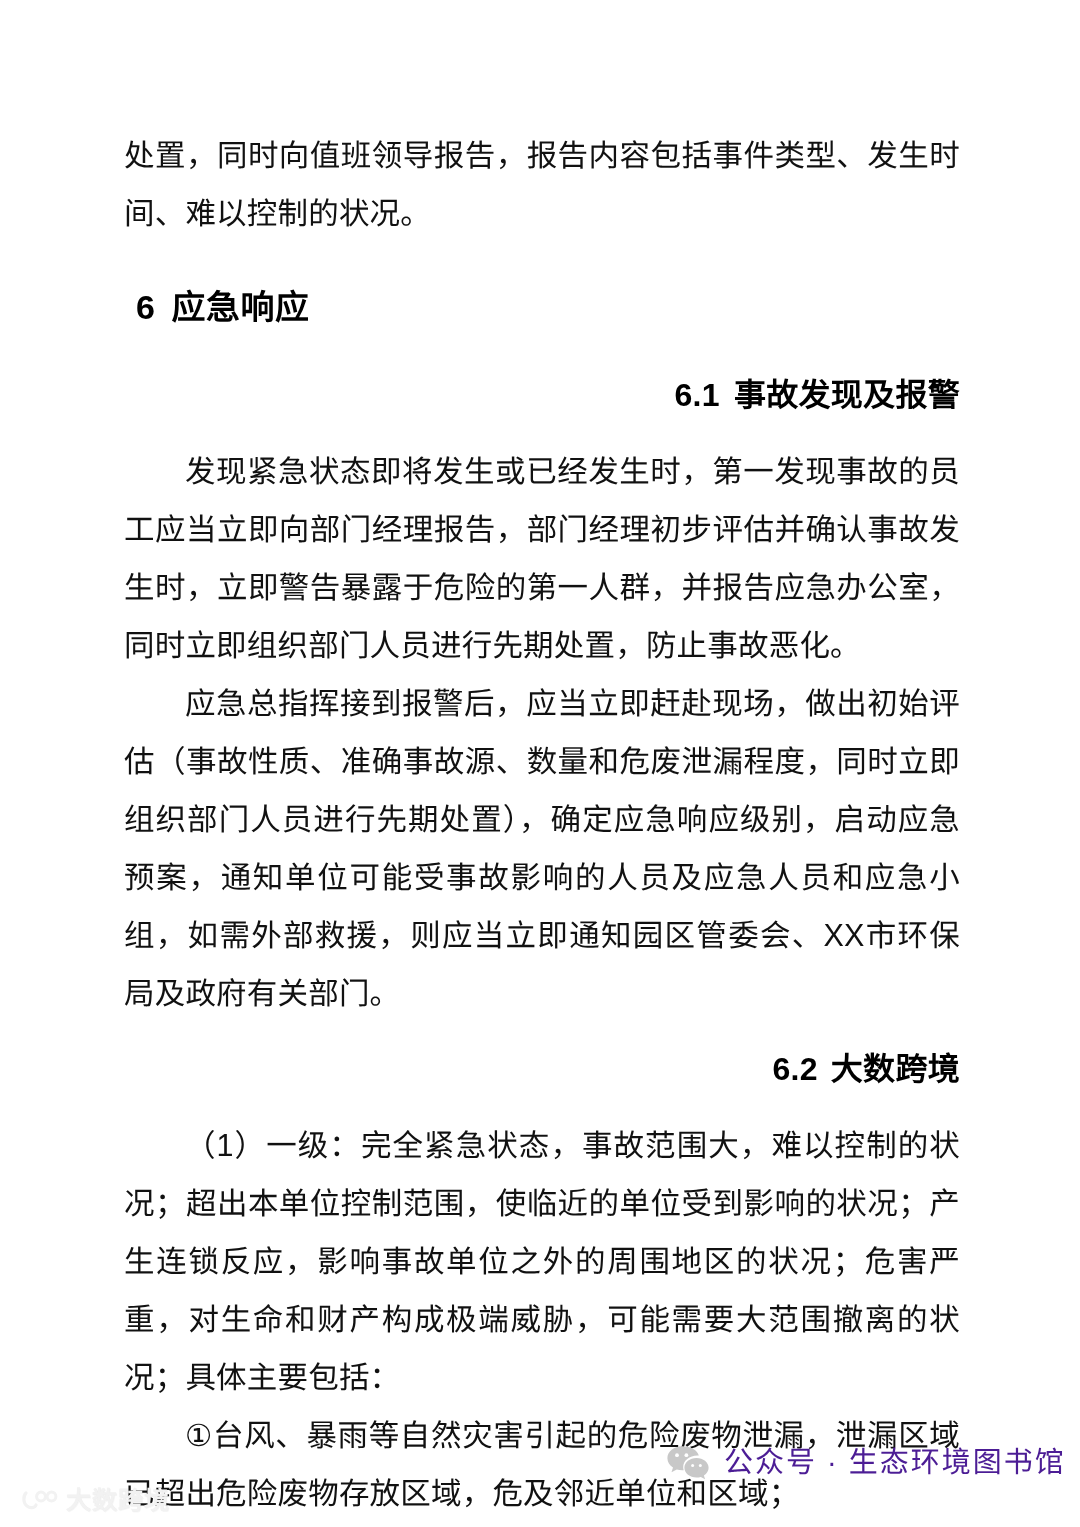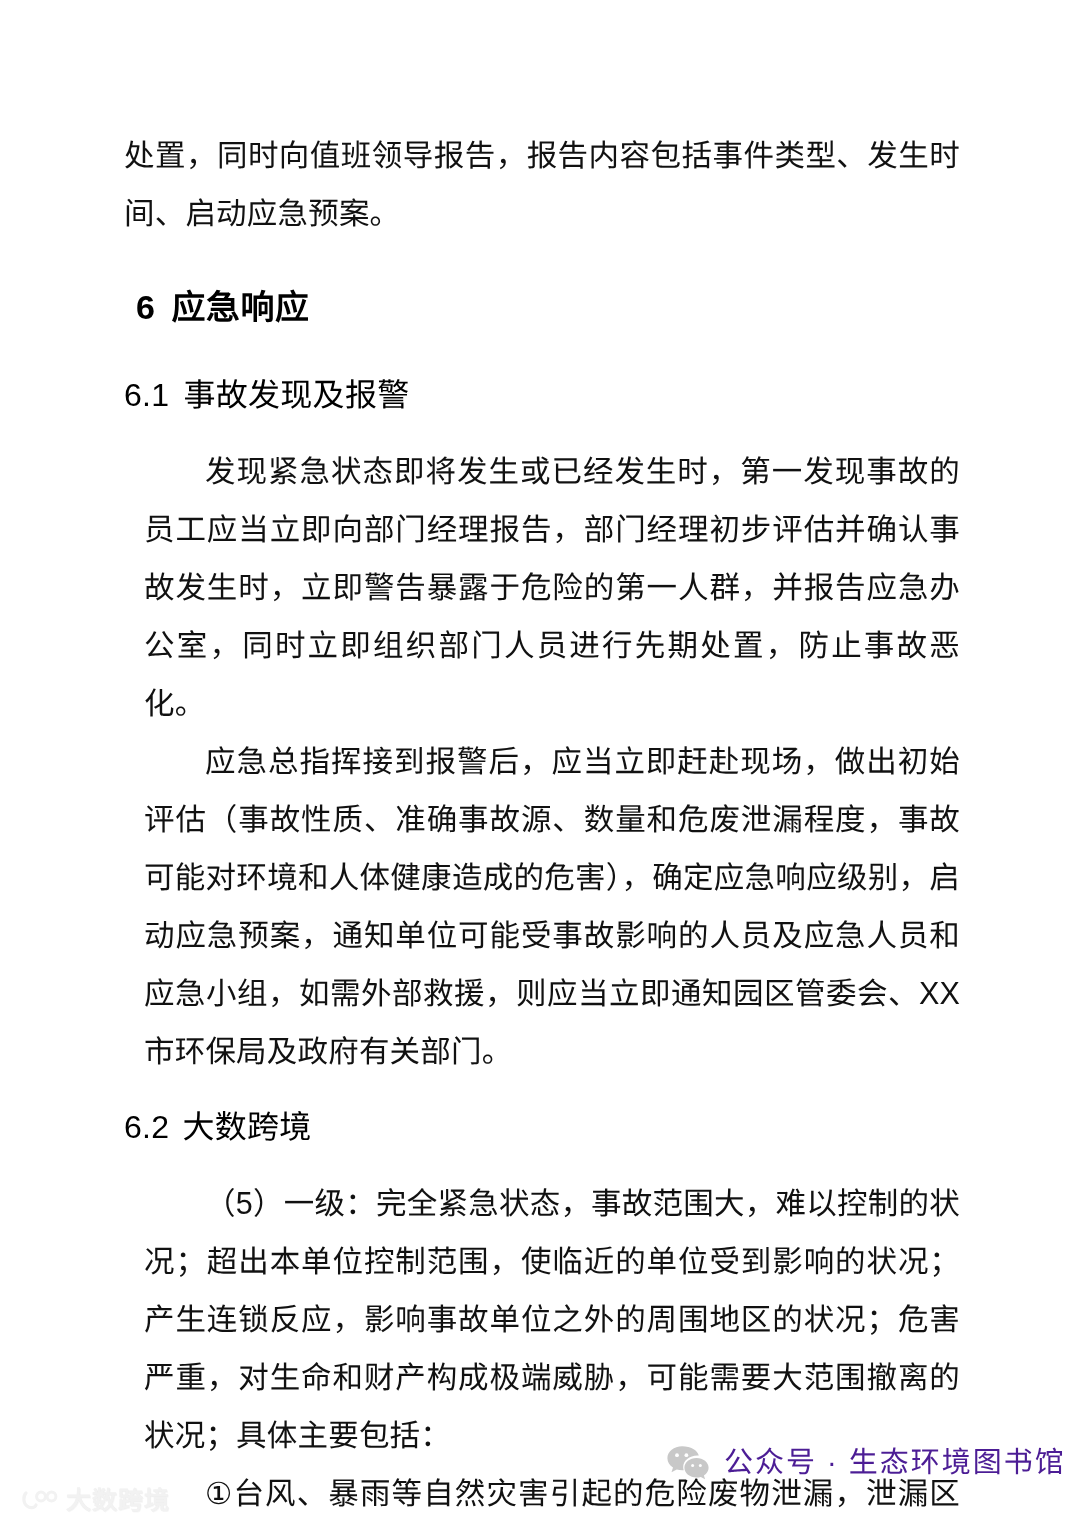--- a/index.html
+++ b/index.html
@@ -39,42 +39,42 @@
     letter-spacing: 0.2px;
     text-align: justify;
     text-justify: inter-ideograph;
     margin: 0;
     color: #111111;
     font-weight: 400;
   }
 
   .para.indent {
     text-indent: 61px;
-    margin-left: 20px;
   }
 
   
   .h1 {
     font-size: 34px;
     line-height: 58px;
     font-weight: 700;
     margin: 12px;
     color: #000000;
     letter-spacing: 0.5px;
   }
   .h1 .num { margin-right: 16px; }
 
   
   .h2 {
     font-size: 32px;
     line-height: 58px;
-    font-weight: 400;
+    font-weight: 700;
     margin: 0;
     color: #000000;
     letter-spacing: 0.3px;
+    text-align: right;
   }
   .h2 .num { margin-right: 14px; }
   .h2.tight .num { margin-right: 13px; }
 
   .gap-sm { height: 18px; }
   .gap-md { height: 24px; }
 
   
   .footer-wm {
     position: absolute;
@@ -120,43 +120,43 @@
     display: block;
   }
 </style>
 </head>
 <body>
 
 <div class="page">
 
   <div class="content">
 
-    <p class="para">处置，同时向值班领导报告，报告内容包括事件类型、发生时间、启动应急预案。</p>
+    <p class="para">处置，同时向值班领导报告，报告内容包括事件类型、发生时间、难以控制的状况。</p>
 
     <div class="gap-md"></div>
 
     <h1 class="h1"><span class="num">6</span><span>应急响应</span></h1>
 
     <div class="gap-sm"></div>
 
     <h2 class="h2"><span class="num">6.1</span><span>事故发现及报警</span></h2>
 
     <div class="gap-sm"></div>
 
     <p class="para indent">发现紧急状态即将发生或已经发生时，第一发现事故的员工应当立即向部门经理报告，部门经理初步评估并确认事故发生时，立即警告暴露于危险的第一人群，并报告应急办公室，同时立即组织部门人员进行先期处置，防止事故恶化。</p>
 
-    <p class="para indent">应急总指挥接到报警后，应当立即赶赴现场，做出初始评估（事故性质、准确事故源、数量和危废泄漏程度，事故可能对环境和人体健康造成的危害），确定应急响应级别，启动应急预案，通知单位可能受事故影响的人员及应急人员和应急小组，如需外部救援，则应当立即通知园区管委会、XX市环保局及政府有关部门。</p>
+    <p class="para indent">应急总指挥接到报警后，应当立即赶赴现场，做出初始评估（事故性质、准确事故源、数量和危废泄漏程度，同时立即组织部门人员进行先期处置），确定应急响应级别，启动应急预案，通知单位可能受事故影响的人员及应急人员和应急小组，如需外部救援，则应当立即通知园区管委会、XX市环保局及政府有关部门。</p>
 
     <div class="gap-sm"></div>
 
     <h2 class="h2 tight"><span class="num">6.2</span><span>大数跨境</span></h2>
 
     <div class="gap-sm"></div>
 
-    <p class="para indent">（5）一级：完全紧急状态，事故范围大，难以控制的状况；超出本单位控制范围，使临近的单位受到影响的状况；产生连锁反应，影响事故单位之外的周围地区的状况；危害严重，对生命和财产构成极端威胁，可能需要大范围撤离的状况；具体主要包括：</p>
+    <p class="para indent">（1）一级：完全紧急状态，事故范围大，难以控制的状况；超出本单位控制范围，使临近的单位受到影响的状况；产生连锁反应，影响事故单位之外的周围地区的状况；危害严重，对生命和财产构成极端威胁，可能需要大范围撤离的状况；具体主要包括：</p>
 
     <p class="para indent">①台风、暴雨等自然灾害引起的危险废物泄漏，泄漏区域已超出危险废物存放区域，危及邻近单位和区域；</p>
 
     <p class="para indent">②危废间发生火灾事故，火灾事故蔓延至周边厂房、办公区域、建构筑</p>
 
   </div>
 
   <div class="footer-wm">
     <span>
       <svg class="wechat-icon" viewBox="0 0 44 36" aria-hidden="true">

